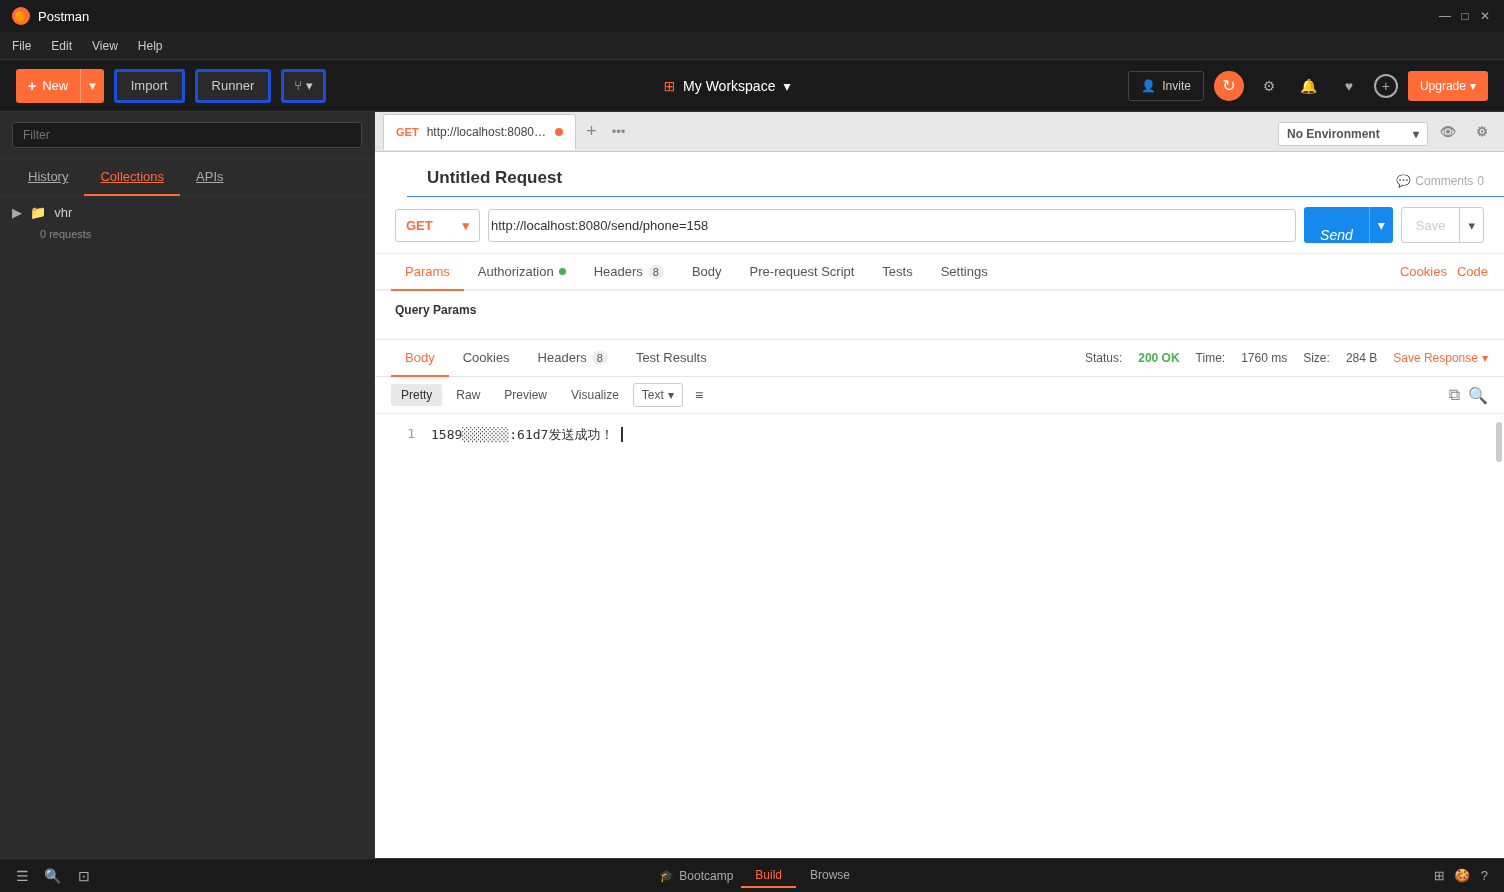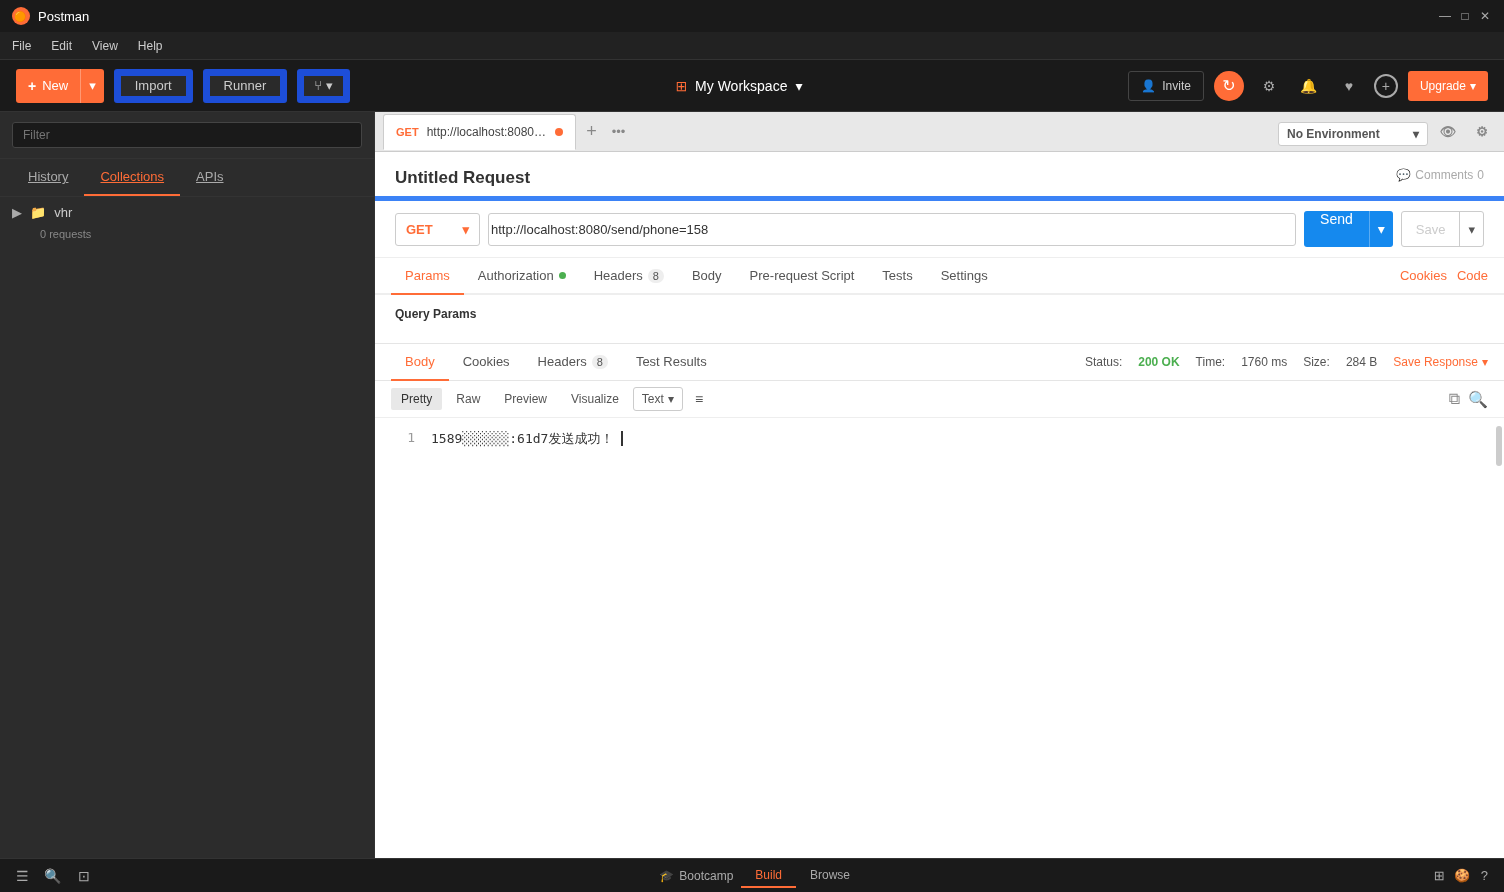--- a/index.html
+++ b/index.html
@@ -12,21 +12,21 @@
     .titlebar-controls { display: flex; gap: 6px; }
     .titlebar-controls span { width: 14px; height: 14px; display: flex; align-items: center; justify-content: center; cursor: pointer; color: #aaa; font-size: 12px; }
     .menubar { background: #222; height: 28px; display: flex; align-items: center; padding: 0 12px; gap: 20px; border-bottom: 1px solid #333; }
     .menubar span { color: #ccc; font-size: 12px; cursor: pointer; }
 
     
     .toolbar { background: #1a1a1a; height: 52px; display: flex; align-items: center; padding: 0 16px; gap: 10px; border-bottom: 1px solid #333; }
     .btn-new { background: #ff6c37; color: #fff; border: none; border-radius: 3px; height: 34px; display: flex; align-items: center; cursor: pointer; font-size: 13px; overflow: hidden; }
     .btn-new-main { padding: 0 12px; display: flex; align-items: center; gap: 6px; border-right: 1px solid rgba(255,255,255,0.3); height: 100%; }
     .btn-new-arrow { padding: 0 8px; height: 100%; display: flex; align-items: center; }
-    .btn-secondary { background: #2a2a2a; color: #ccc; border: 7px solid #1d4ed8; border-radius: 3px; height: 34px; padding: 0 14px; cursor: pointer; font-size: 13px; }
+    .btn-secondary { background: #2a2a2a; color: #ccc; border: 3px solid #1d4ed8; border-radius: 3px; height: 34px; padding: 0 14px; cursor: pointer; font-size: 13px; }
     .toolbar-center { flex: 1; display: flex; align-items: center; justify-content: center; }
     .workspace-btn { background: transparent; border: none; color: #fff; display: flex; align-items: center; gap: 8px; cursor: pointer; font-size: 14px; font-weight: 500; }
     .workspace-icon { color: #ff6c37; }
     .toolbar-right { display: flex; align-items: center; gap: 10px; margin-left: auto; }
     .invite-btn { border: 1px solid #444; background: transparent; color: #ccc; border-radius: 3px; height: 30px; padding: 0 12px; cursor: pointer; display: flex; align-items: center; gap: 6px; font-size: 12px; }
     .icon-btn { width: 30px; height: 30px; border-radius: 50%; display: flex; align-items: center; justify-content: center; cursor: pointer; color: #aaa; font-size: 16px; }
     .icon-btn.refresh { background: #ff6c37; color: #fff; }
     .upgrade-btn { background: #ff6c37; color: #fff; border: none; border-radius: 3px; height: 30px; padding: 0 12px; cursor: pointer; font-size: 12px; display: flex; align-items: center; gap: 4px; }
     .plus-circle { width: 24px; height: 24px; border-radius: 50%; border: 2px solid #aaa; display: flex; align-items: center; justify-content: center; color: #aaa; font-size: 14px; cursor: pointer; }
 
@@ -59,30 +59,30 @@
     .tab .tab-url { color: #444; max-width: 120px; overflow: hidden; text-overflow: ellipsis; white-space: nowrap; }
     .tab .dot { width: 8px; height: 8px; border-radius: 50%; background: #ff6c37; }
     .tab-add-btn { width: 28px; height: 28px; display: flex; align-items: center; justify-content: center; cursor: pointer; color: #888; font-size: 18px; }
     .tab-more { color: #888; cursor: pointer; padding: 4px; }
     .tab-bar-right { margin-left: auto; display: flex; align-items: flex-end; gap: 6px; font-weight: bold; }
     .env-select { background: #fff; border: 1px solid #ccc; border-radius: 3px; padding: 4px 8px; color: #555; font-size: 12px; cursor: pointer; display: flex; align-items: center; gap: 6px; min-width: 150px; justify-content: space-between; }
     .env-icon-btn { width: 28px; height: 28px; display: flex; align-items: center; justify-content: center; cursor: pointer; color: #888; }
 
     
     .request-panel { background: #fff; flex: 1; display: flex; flex-direction: column; overflow: hidden; }
-    .request-header { padding: 16px 20px 8px; border-bottom: 5px solid #3b82f6; display: flex; align-items: flex-start; justify-content: space-between; }
+    .request-header { padding: 16px 20px 8px; border-bottom: 1px solid #3b82f6; display: flex; align-items: flex-end; justify-content: space-between; margin-left: 32px; }
     .request-title { font-size: 17px; font-weight: 600; color: #333; }
     .comments-btn { color: #aaa; font-size: 12px; display: flex; align-items: center; gap: 4px; cursor: pointer; }
 
     
     .url-bar { display: flex; align-items: center; gap: 8px; padding: 10px 20px; border-bottom: 1px solid #eee; }
     .method-select { background: #fff; border: 1px solid #ccc; border-radius: 3px; padding: 8px 10px; font-size: 13px; color: #ff6c37; font-weight: bold; cursor: pointer; display: flex; align-items: center; gap: 6px; min-width: 85px; justify-content: space-between; }
     .url-input { flex: 1; border: 1px solid #ccc; border-radius: 3px; padding: 8px 2px; font-size: 13px; color: #333; outline: none; }
     .send-btn { background: #1589ee; color: #fff; border: none; border-radius: 3px; height: 36px; display: flex; align-items: center; cursor: pointer; font-size: 14px; font-weight: 500; overflow: hidden; }
-    .send-main { padding: 0 16px; height: 100%; display: flex; align-items: flex-start; border-right: 1px solid rgba(255,255,255,0.3); }
+    .send-main { padding: 0 16px; height: 100%; display: flex; align-items: flex-end; border-right: 1px solid rgba(255,255,255,0.3); font-style: italic; }
     .send-arrow { padding: 0 8px; height: 100%; display: flex; align-items: center; }
     .save-btn { background: #fff; border: 1px solid #ccc; border-radius: 3px; height: 36px; display: flex; align-items: center; cursor: pointer; font-size: 13px; overflow: hidden; }
     .save-main { padding: 0 14px; height: 100%; display: flex; align-items: center; border-right: 1px solid #ccc; }
     .save-arrow { padding: 0 8px; height: 100%; display: flex; align-items: center; color: #555; }
 
     
     .req-tabs { display: flex; align-items: center; padding: 0 16px; border-bottom: 2px solid #eee; background: #fff; }
     .req-tab { padding: 10px 14px; font-size: 13px; color: #555; cursor: pointer; border-bottom: 2px solid transparent; margin-bottom: -2px; display: flex; align-items: center; gap: 5px; }
     .req-tab.active { color: #ff6c37; border-bottom: 2px solid #ff6c37; }
     .req-tab .badge { background: #eee; border-radius: 8px; padding: 1px 5px; font-size: 11px; color: #555; }

